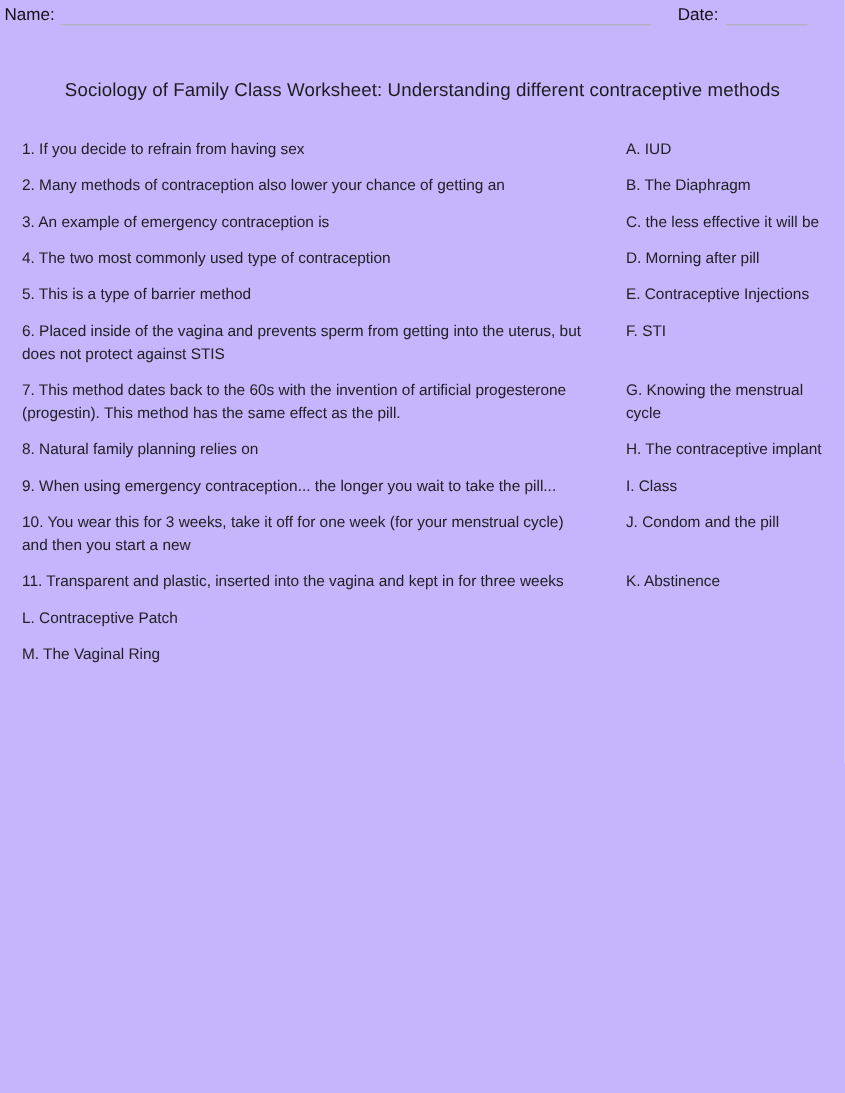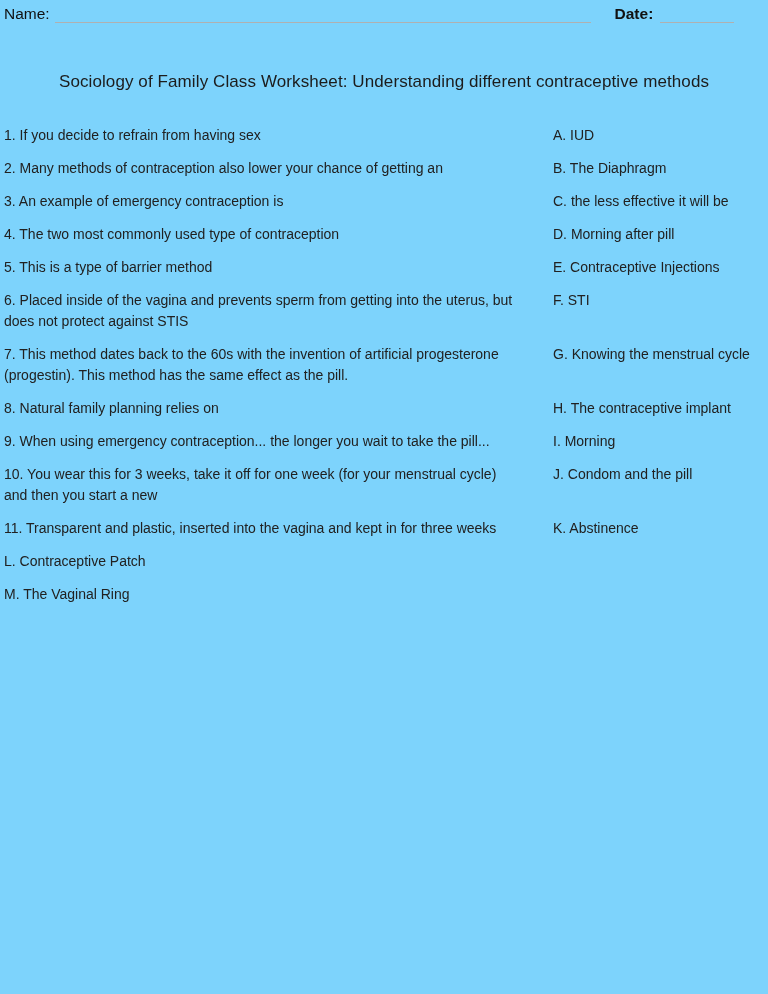--- a/index.html
+++ b/index.html
@@ -10,59 +10,59 @@
     color: #212121;
   }
   body {
     min-height: 994px;
     position: relative;
     overflow: hidden;
   }
   .page {
     width: 768px;
     min-height: 994px;
-    background: #7dd3fc;
+    background: #c4b5fd;
   }
   
   .header {
     display: flex;
     align-items: flex-end;
     padding: 5px 4px 0 4px;
     font-size: 15.5px;
     line-height: 18px;
     color: #111111;
   }
   .fill-line {
     border-bottom: 1.5px solid #b0b0b0;
     height: 16px;
   }
   .name-line {
     width: 538px;
     margin-left: 5px;
   }
-  .date-label { margin-left: 24px; font-weight: bold; }
+  .date-label { margin-left: 24px; }
   .date-line {
     width: 74px;
     margin-left: 7px;
     margin-right: 30px;
   }
   
   .title {
     margin-top: 49px;
     text-align: center;
     font-size: 17px;
     line-height: 20px;
     font-weight: 400;
     color: #1c1c1c;
     letter-spacing: 0.1px;
   }
   
   .pairs {
     margin-top: 33px;
-    padding: 0 4px;
+    padding: 0 20px;
   }
   .row {
     display: flex;
     align-items: flex-start;
     margin-bottom: 12px;
   }
   .q {
     flex: 0 0 549px;
     font-size: 14px;
     line-height: 21px;
@@ -143,21 +143,21 @@
       <div class="q">
           <div class="q-inner">8. Natural family planning relies on</div>
         </div>
       <div class="a">H. The contraceptive implant</div>
     </div>
 
     <div class="row">
       <div class="q">
           <div class="q-inner">9. When using emergency contraception... the longer you wait to take the pill...</div>
         </div>
-      <div class="a">I. Morning</div>
+      <div class="a">I. Class</div>
     </div>
 
     <div class="row">
       <div class="q">
           <div class="q-inner">10. You wear this for 3 weeks, take it off for one week (for your menstrual cycle) and then you start a new</div>
         </div>
       <div class="a">J. Condom and the pill</div>
     </div>
 
     <div class="row">

